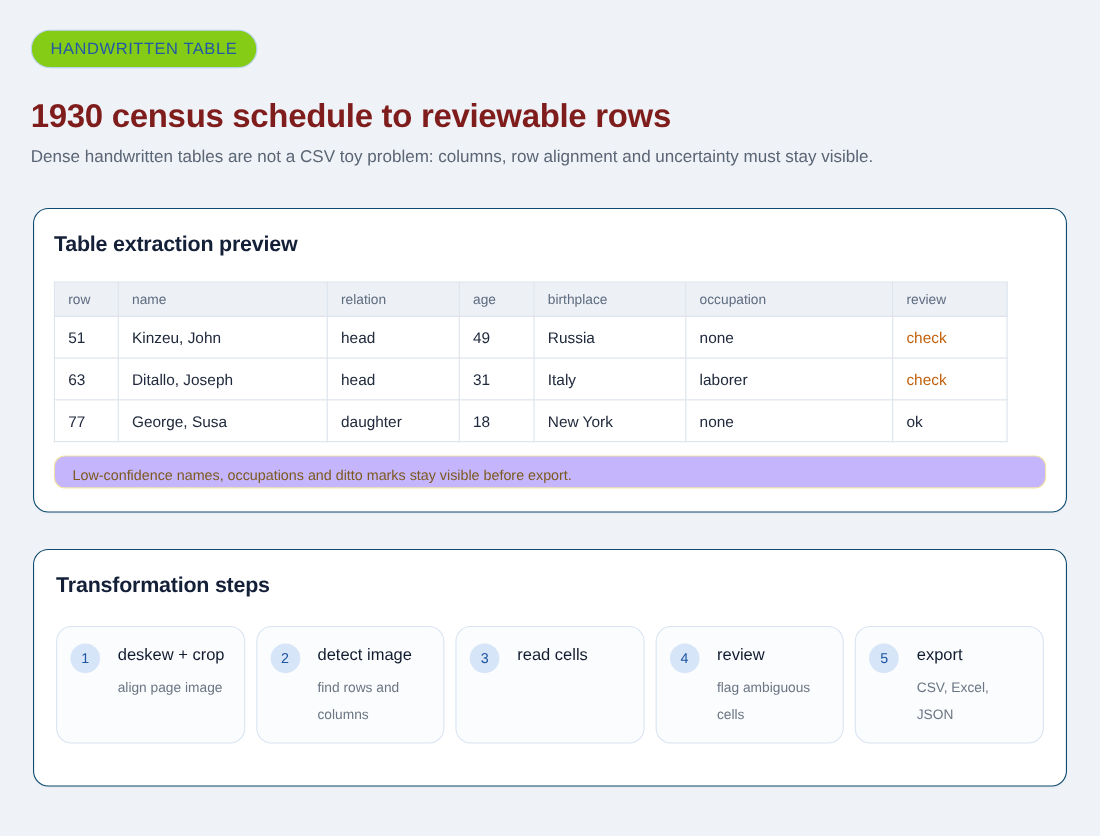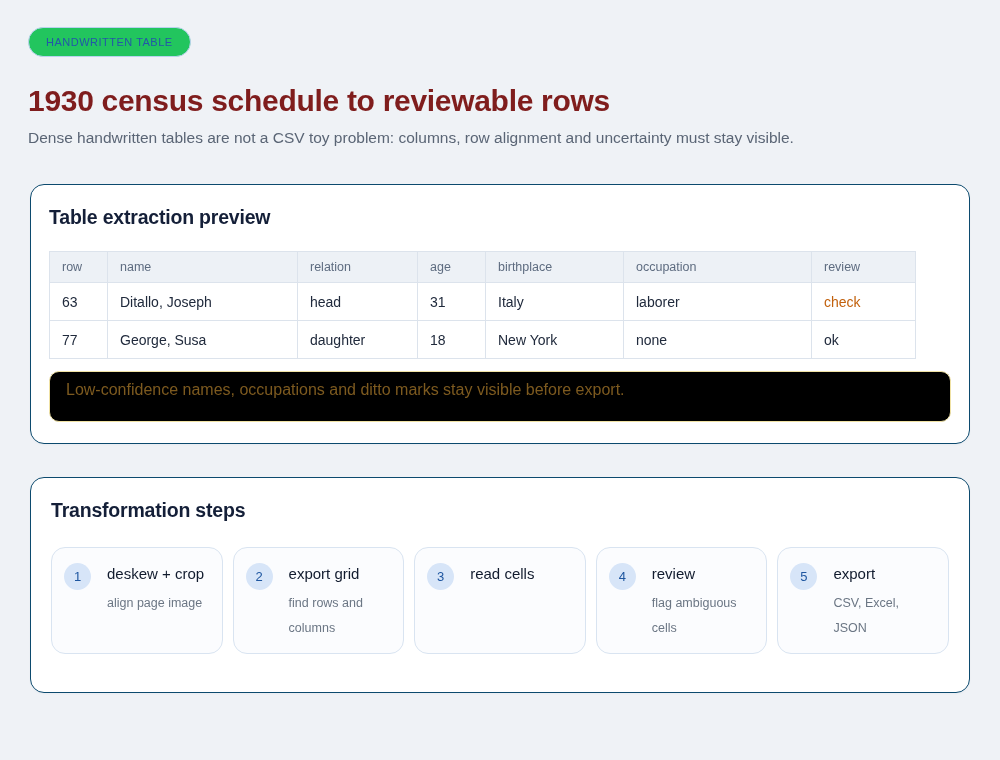--- a/index.html
+++ b/index.html
@@ -10,24 +10,24 @@
     color: #17223b;
     overflow: hidden;
   }
   .page { padding: 27px 28px 0 28px; }
 
   
   .badge {
     display: inline-block;
     padding: 8px 17px;
     border-radius: 999px;
-    background: #22c55e;
+    background: #84cc16;
     border: 1px solid #b9d2ee;
     color: var(--accent-blue, #2357a8);
-    font-size: 11px;
+    font-size: 15px;
     letter-spacing: 0.5px;
     font-weight: 400;
   }
   h1.page-title {
     margin-top: 29px;
     font-size: 30px;
     font-weight: 700;
     color: #7f1d1d;
     letter-spacing: -0.3px;
     line-height: 30px;
@@ -81,26 +81,26 @@
     color: #202a3c;
     font-size: 14px;
     padding: 10px 12px;
     height: 38px;
   }
   td.review-check { color: var(--review-check, #c2610d); }
   td.review-ok { color: #202a3c; }
 
   .note {
     margin-top: 12px;
-    background: #000000;
+    background: #c4b5fd;
     border: 1px solid #f0e2a4;
     border-radius: 10px;
-    padding: 9px 16px 22px 16px;
+    padding: 9px 16px 4px 16px;
     color: var(--note-text, #7d5a1f);
-    font-size: 16px;
+    font-size: 13px;
   }
 
   
   .steps-row {
     display: flex;
     gap: 10px;
     margin-top: 25px;
   }
   .step-card {
     flex: 1 1 0;
@@ -176,20 +176,29 @@
           <th>name</th>
           <th>relation</th>
           <th>age</th>
           <th>birthplace</th>
           <th>occupation</th>
           <th>review</th>
         </tr>
       </thead>
       <tbody>
         <tr>
+          <td>51</td>
+          <td>Kinzeu, John</td>
+          <td>head</td>
+          <td>49</td>
+          <td>Russia</td>
+          <td>none</td>
+          <td class="review-check">check</td>
+        </tr>
+        <tr>
           <td>63</td>
           <td>Ditallo, Joseph</td>
           <td>head</td>
           <td>31</td>
           <td>Italy</td>
           <td>laborer</td>
           <td class="review-check">check</td>
         </tr>
         <tr>
           <td>77</td>
@@ -211,21 +220,21 @@
     <h2>Transformation steps</h2>
 
     <div class="steps-row">
       <div class="step-card">
         <div class="step-num">1</div>
         <div class="step-label">deskew + crop</div>
         <div class="step-desc">align page image</div>
       </div>
       <div class="step-card">
         <div class="step-num">2</div>
-        <div class="step-label">export grid</div>
+        <div class="step-label">detect image</div>
         <div class="step-desc">find rows and columns</div>
       </div>
       <div class="step-card">
         <div class="step-num">3</div>
         <div class="step-label">read cells</div>
       </div>
       <div class="step-card">
         <div class="step-num">4</div>
         <div class="step-label">review</div>
         <div class="step-desc">flag ambiguous cells</div>

